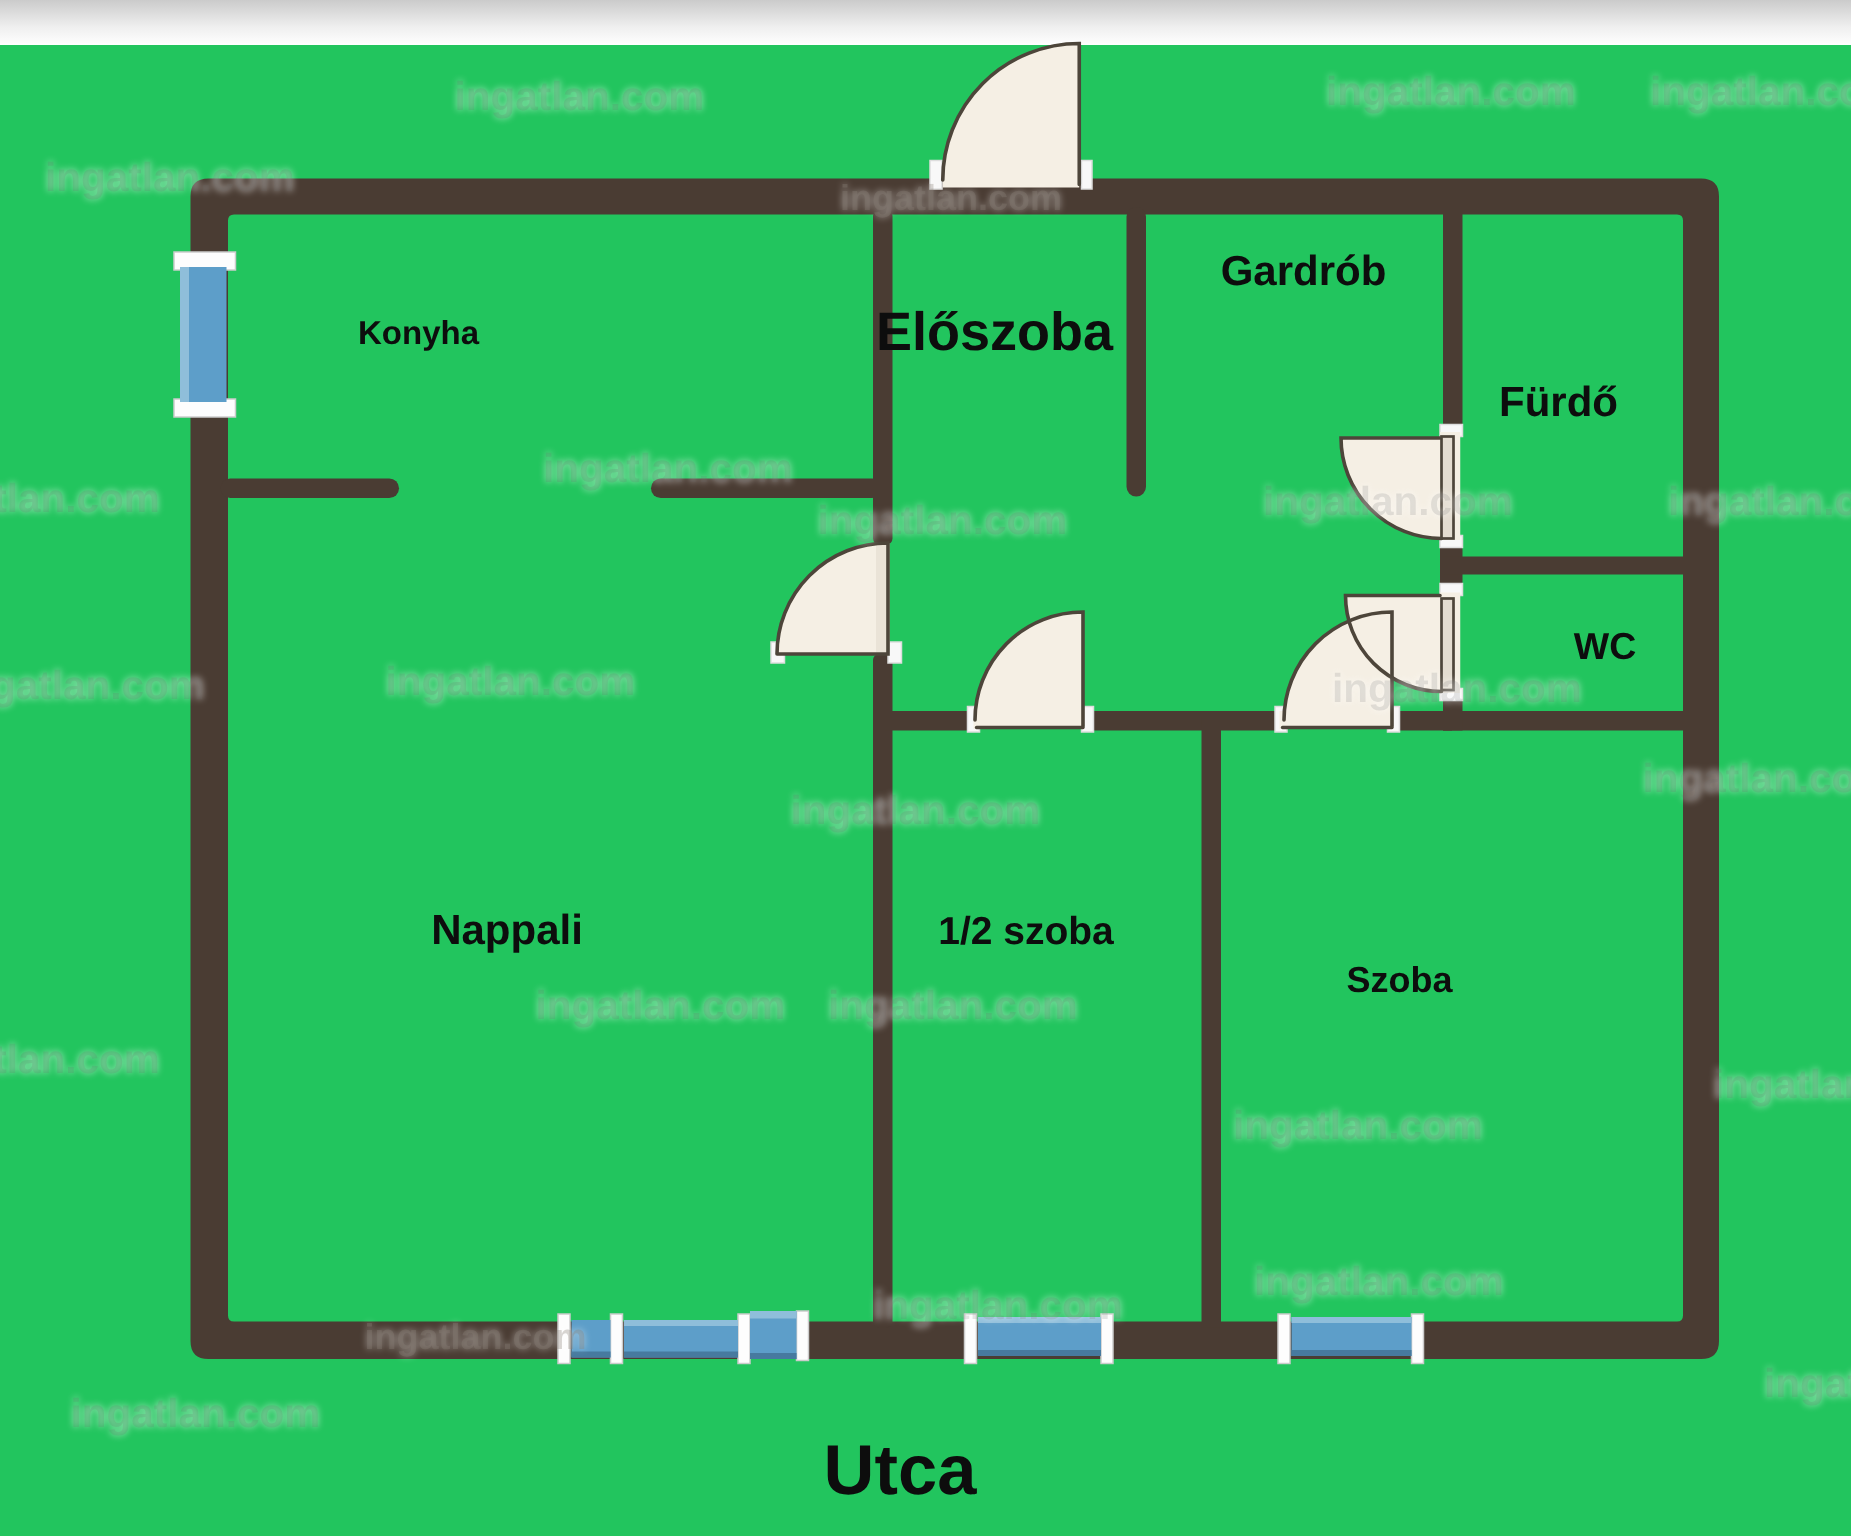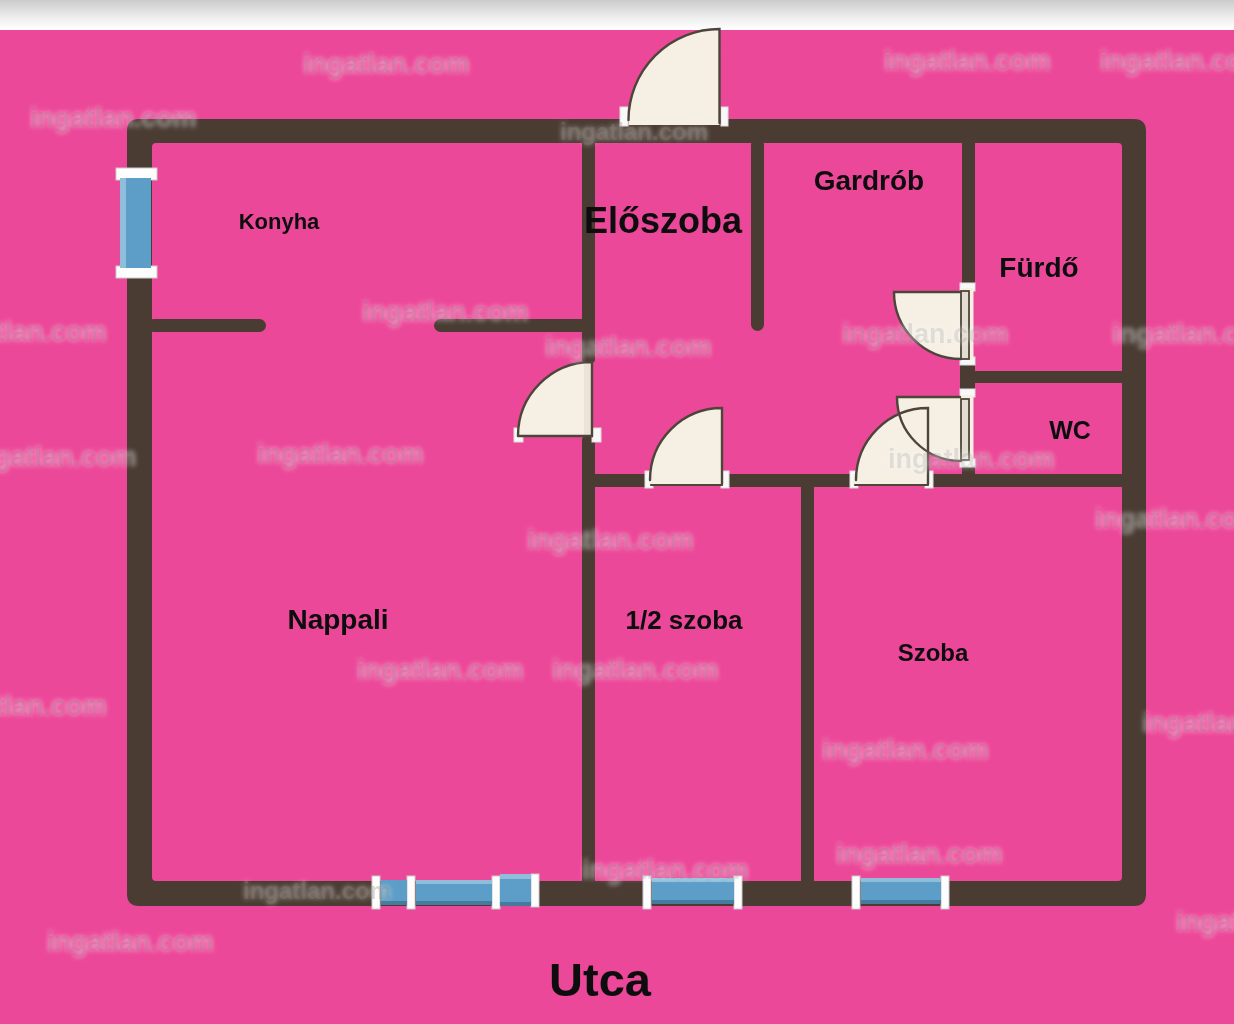--- a/index.html
+++ b/index.html
@@ -1,16 +1,16 @@
 <!DOCTYPE html>
 <html><head>
 <meta charset="utf-8">
 <style>
   html,body{margin:0;padding:0;background:#ffffff;}
-  #stage{position:relative;width:1234px;height:1024px;overflow:hidden;background:#ec4899;
+  #stage{position:relative;width:1234px;height:1024px;overflow:hidden;background:#22c55e;
          font-family:"Liberation Sans", sans-serif;}
   #topgrad{position:absolute;left:0;top:0;width:1234px;height:30px;
            background:linear-gradient(to bottom,#cbcbcb 0%,#efefef 60%,#ffffff 100%);}
 </style>
 </head>
 <body>
 <div id="stage">
 <div id="topgrad"></div>
 <svg width="1234" height="1024" viewBox="0 0 1234 1024" style="position:absolute;left:0;top:0;">
 <defs>

